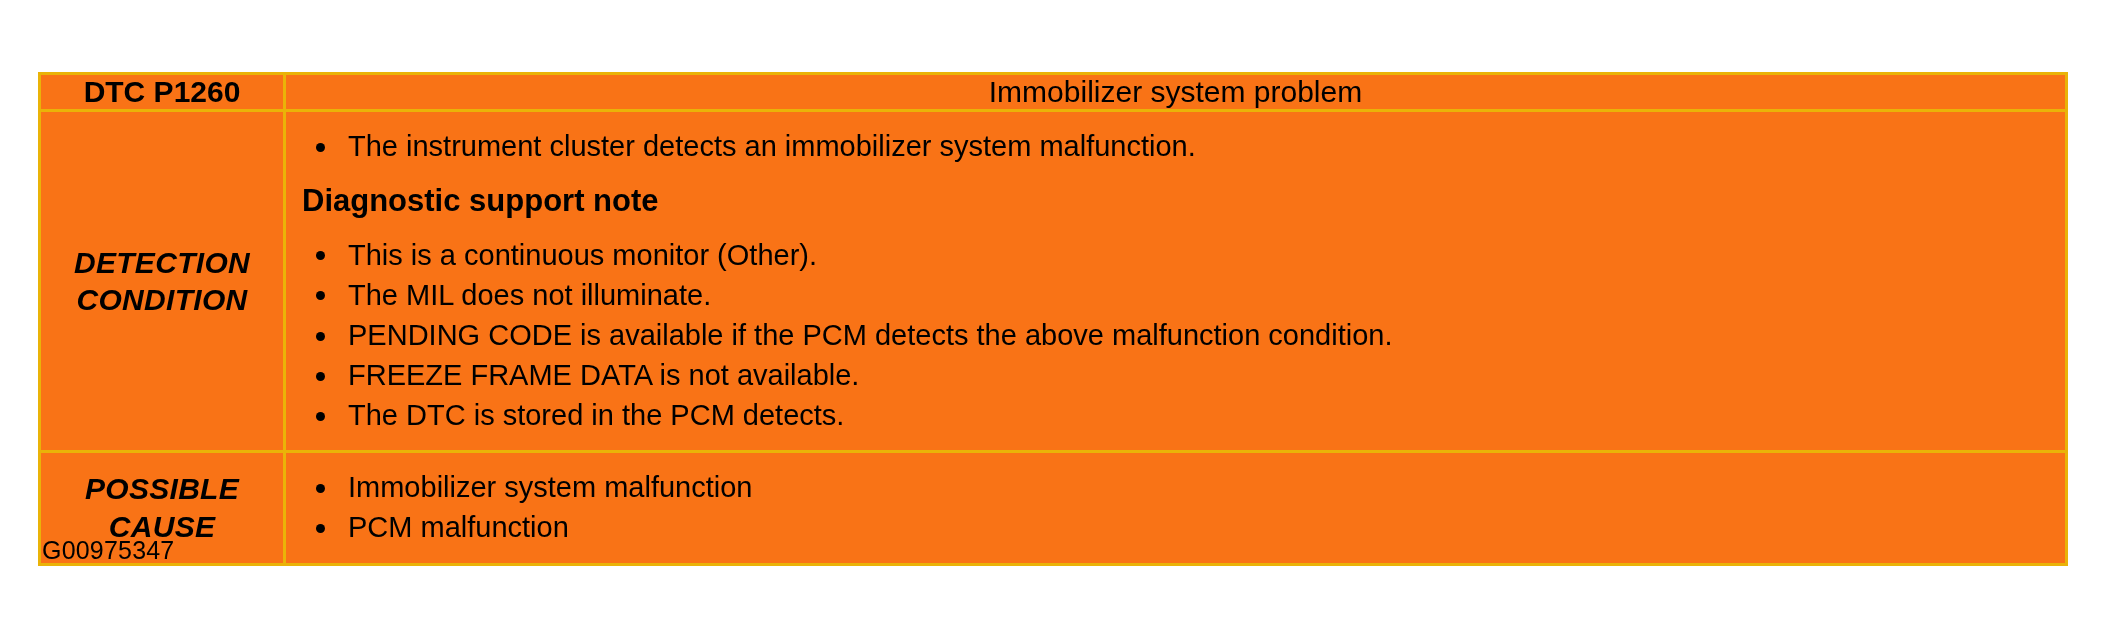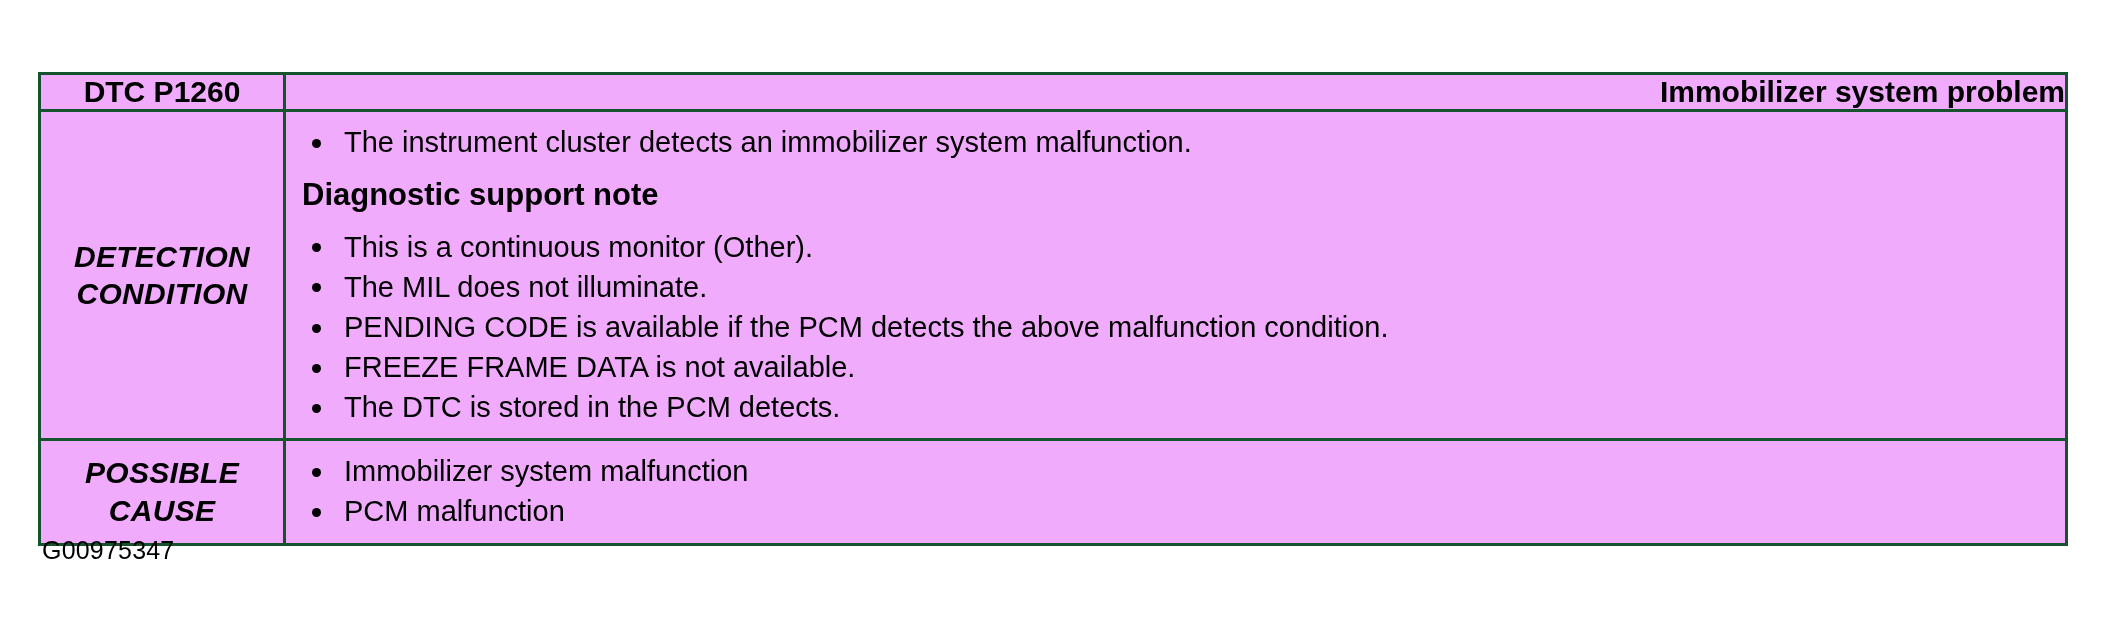--- a/index.html
+++ b/index.html
@@ -24,24 +24,24 @@
   .dtc-table {
     position: absolute;
     left: 38px;
     top: 72px;
     width: 2030px;
     border-collapse: collapse;
     table-layout: fixed;
     background: #ffffff;
   }
   .dtc-table td {
-    border: 3px solid #14532d;
+    border: 3px solid #eab308;
     padding: 0;
     vertical-align: middle;
-    background: #f0abfc;
+    background: #f97316;
   }
   .col-label {
     width: 245px;
   }
   .label-cell {
     text-align: center;
     font-weight: bold;
     font-size: 30px;
     line-height: 1.25;
     letter-spacing: 0.3px;
@@ -53,41 +53,41 @@
     white-space: nowrap;
   }
   .code-cell {
     text-align: center;
     font-weight: bold;
     font-size: 30px;
     padding: 9px 4px 11px 4px;
     white-space: nowrap;
   }
   .title-cell {
-    font-weight: bold;
+    font-weight: normal;
     font-size: 30px;
     padding: 9px 0 11px 14px;
-    text-align: right;
+    text-align: center;
     white-space: nowrap;
   }
   .content-cell {
     padding: 8px 0 10px 14px;
     text-align: left;
   }
   .note-head {
     font-weight: bold;
     font-size: 31px;
     line-height: 1.28;
     margin: 2px 0 2px 16px;
     white-space: nowrap;
   }
   ul.bullets {
     list-style: none;
-    margin: 0;
-    padding: 12px;
+    margin: 16px;
+    padding: 0;
   }
   ul.bullets li {
     position: relative;
     font-size: 29px;
     line-height: 1.28;
     padding-left: 46px;
     margin: 0 0 3px 0;
     white-space: nowrap;
   }
   ul.bullets li:last-child {

